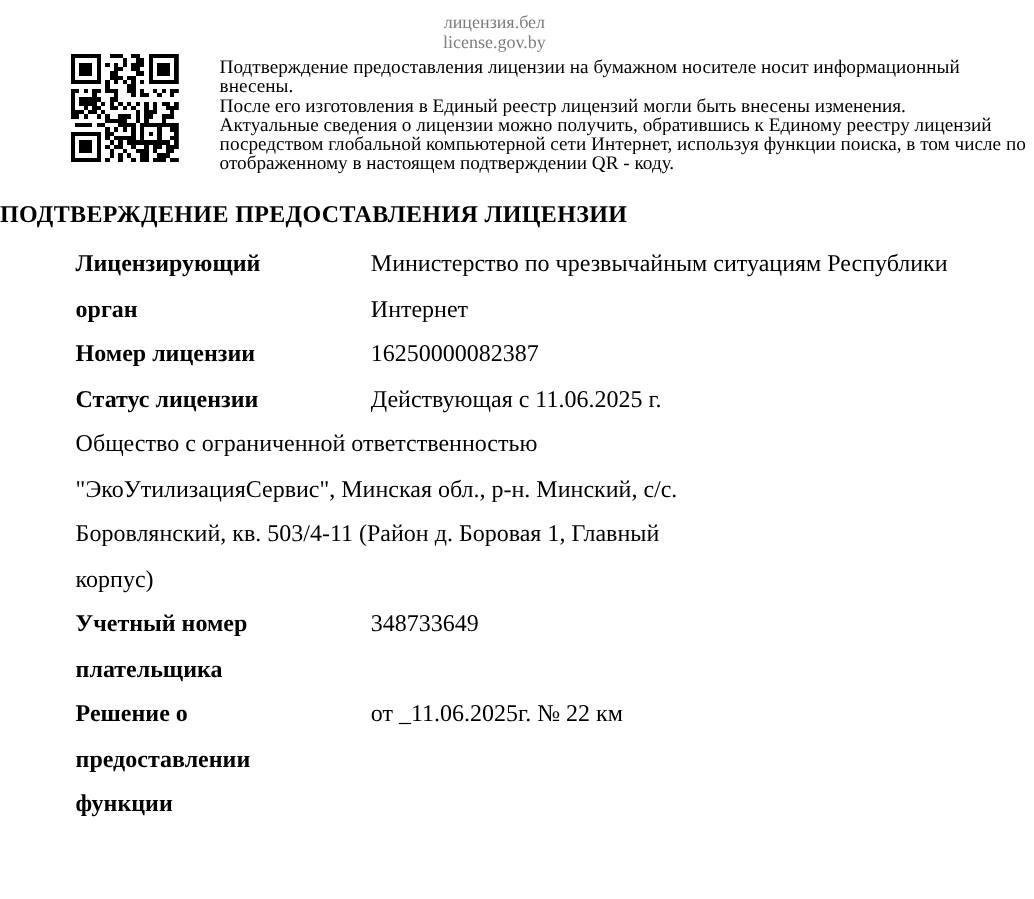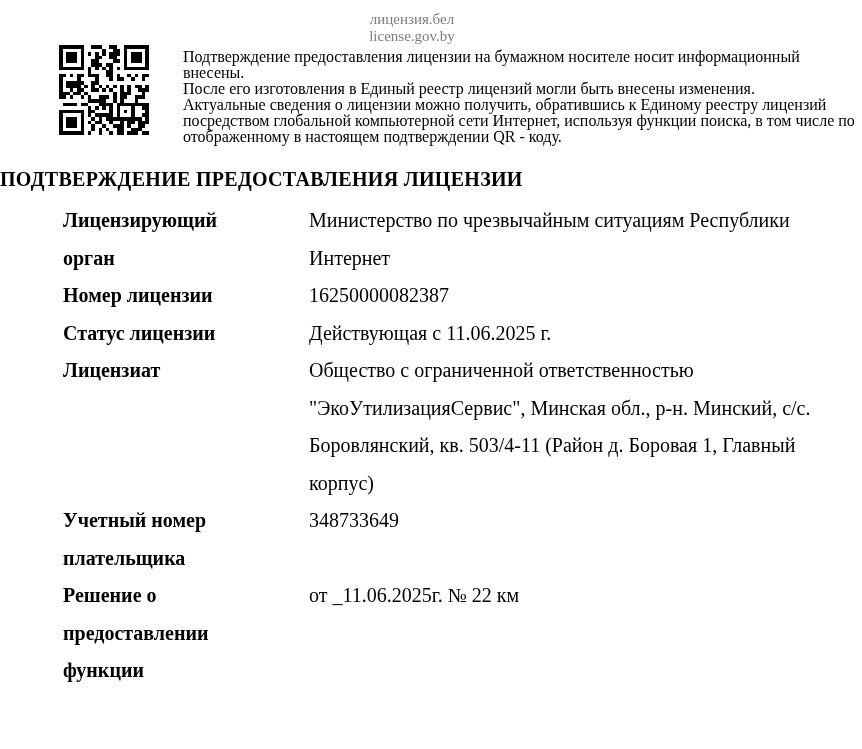--- a/index.html
+++ b/index.html
@@ -421,21 +421,20 @@
     </div>
     <div class="lrow">
       <div class="lrow-label">Номер лицензии</div>
       <div class="lrow-value">16250000082387</div>
     </div>
     <div class="lrow">
       <div class="lrow-label">Статус лицензии</div>
       <div class="lrow-value">Действующая с 11.06.2025 г.</div>
     </div>
     <div class="lrow">
-      <div class="lrow-label">Лицензиат</div>
       <div class="lrow-value">Общество с ограниченной ответственностью "ЭкоУтилизацияСервис", Минская обл., р-н. Минский, с/с. Боровлянский, кв. 503/4-11 (Район д. Боровая 1, Главный корпус)</div>
     </div>
     <div class="lrow">
       <div class="lrow-label">Учетный номер плательщика</div>
       <div class="lrow-value">348733649</div>
     </div>
     <div class="lrow">
       <div class="lrow-label">Решение о предоставлении функции</div>
       <div class="lrow-value">от _11.06.2025г. № 22 км</div>
     </div>

